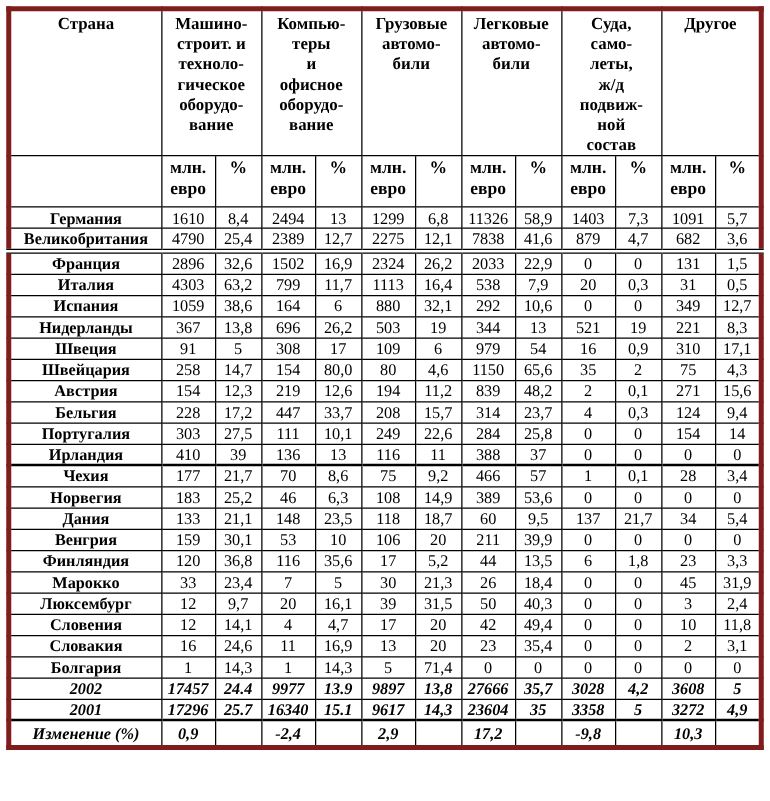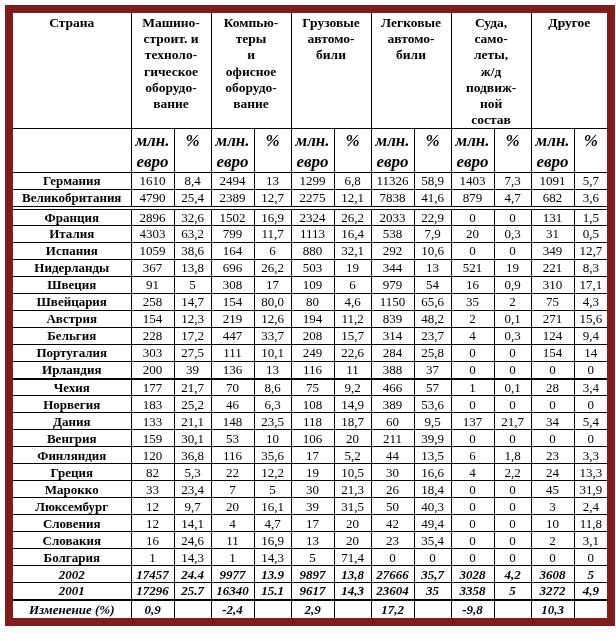--- a/index.html
+++ b/index.html
@@ -3,32 +3,32 @@
 <meta charset="utf-8">
 <style>
   html,body { margin:0; padding:0; background:#e8e8e8; }
   .page {
     width:616px; height:641px; box-sizing:border-box;
     background:#ffffff; padding:5px 5px 6px 5px;
     font-family:"Liberation Serif","DejaVu Serif",serif; color:#000;
   }
   table.imports {
     border-collapse:collapse; table-layout:fixed; width:480px;
-    border:8px solid #7f1d1d;
+    border:4px solid #7f1d1d;
   }
   col.c-country { width:122px; }
   col.c-mln { width:43px; }
   col.c-pct { width:37px; }
   th, td {
     border:1px solid #000; text-align:center; vertical-align:middle;
     padding:0 1px; font-size:13px; line-height:1.2; overflow:hidden;
   }
   thead th { font-weight:bold; white-space:pre-line; vertical-align:top; padding-top:2px; }
   thead tr.groups th { height:106px; font-size:13.5px; }
-  thead tr.units th { height:38px; font-size:17px;font-style:italic; }
+  thead tr.units th { height:38px; font-size:14px; }
   tbody tr { height:17px; }
   tbody td.country { font-weight:bold; }
   tbody tr.double-bottom td { border-bottom:4px double #000; }
   tbody tr.thick-top td { border-top:2px solid #000; }
   tbody tr.summary td { font-weight:bold; font-style:italic; }
   tbody tr.change-row { height:22px; }
 </style>
 </head>
 <body>
 
@@ -262,21 +262,21 @@
           <td>22,6</td>
           <td>284</td>
           <td>25,8</td>
           <td>0</td>
           <td>0</td>
           <td>154</td>
           <td>14</td>
         </tr>
         <tr>
           <td class="country">Ирландия</td>
-          <td>200</td>
+          <td>410</td>
           <td>39</td>
           <td>136</td>
           <td>13</td>
           <td>116</td>
           <td>11</td>
           <td>388</td>
           <td>37</td>
           <td>0</td>
           <td>0</td>
           <td>0</td>
@@ -351,35 +351,20 @@
           <td>17</td>
           <td>5,2</td>
           <td>44</td>
           <td>13,5</td>
           <td>6</td>
           <td>1,8</td>
           <td>23</td>
           <td>3,3</td>
         </tr>
         <tr>
-          <td class="country">Греция</td>
-          <td>82</td>
-          <td>5,3</td>
-          <td>22</td>
-          <td>12,2</td>
-          <td>19</td>
-          <td>10,5</td>
-          <td>30</td>
-          <td>16,6</td>
-          <td>4</td>
-          <td>2,2</td>
-          <td>24</td>
-          <td>13,3</td>
-        </tr>
-        <tr>
           <td class="country">Марокко</td>
           <td>33</td>
           <td>23,4</td>
           <td>7</td>
           <td>5</td>
           <td>30</td>
           <td>21,3</td>
           <td>26</td>
           <td>18,4</td>
           <td>0</td>

